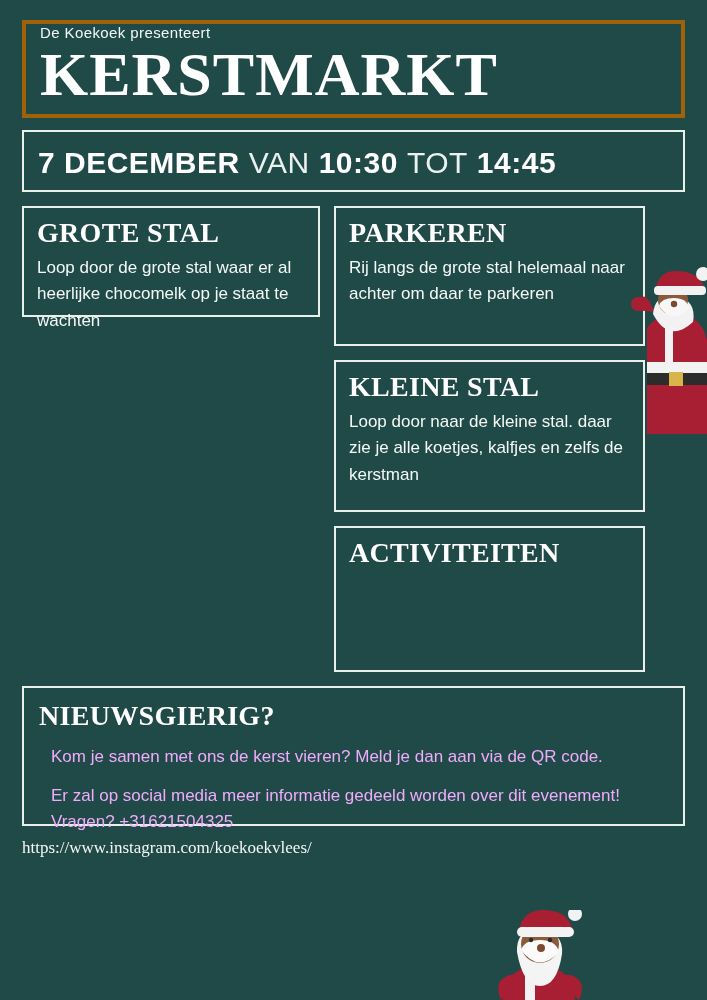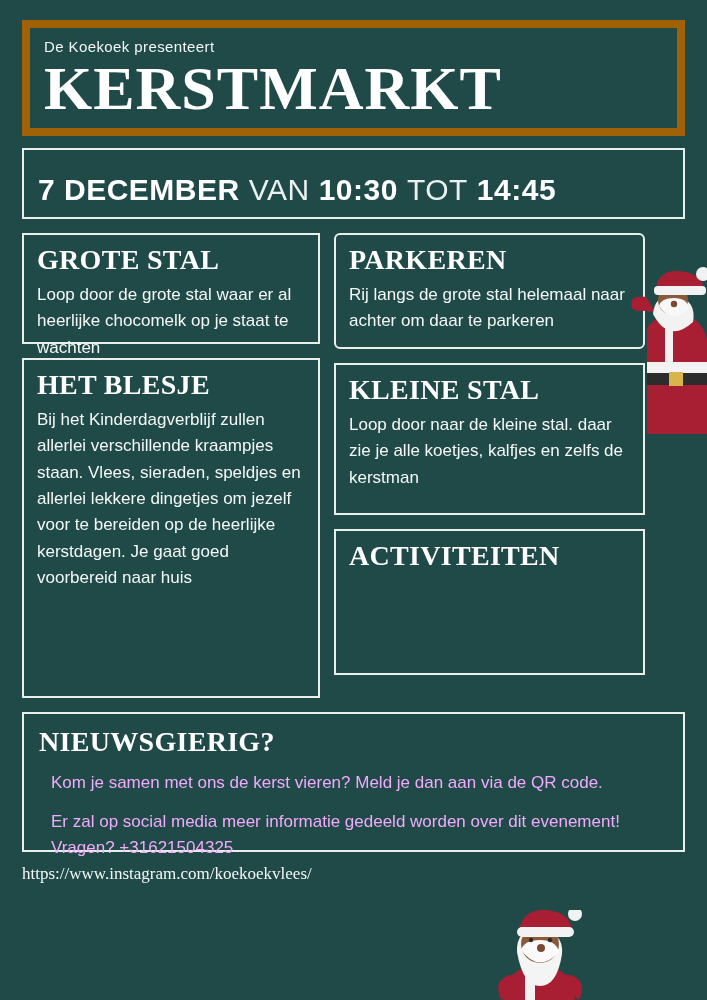--- a/index.html
+++ b/index.html
@@ -17,43 +17,43 @@
   }
   .poster {
     position: absolute;
     inset: 0;
     padding: 20px 22px 0 22px;
     box-sizing: border-box;
   }
 
   
   .header-box {
-    border: 8px solid #a16207;
-    padding: 10px 14px 8px 14px;
+    border: 4px solid #a16207;
+    padding: 0 14px 8px 14px;
     box-sizing: border-box;
   }
   .presents {
     font-size: 15px;
     letter-spacing: 0.4px;
     margin-bottom: 2px;
     color: #f3f7f5;
   }
   .title {
     font-family: "Liberation Serif", serif;
     font-weight: bold;
     font-size: 62px;
     line-height: 1.02;
     letter-spacing: 1px;
     color: #ffffff;
     white-space: nowrap;
   }
   .date-box {
     border: 2px solid #e9efe9;
     margin-top: 12px;
-    padding: 23px 14px 10px 14px;
+    padding: 14px 14px 10px 14px;
     box-sizing: border-box;
     display: flex;
     align-items: baseline;
     gap: 9px;
     flex-wrap: nowrap;
   }
   .date-strong {
     font-size: 30px;
     font-weight: bold;
     letter-spacing: 0.5px;
@@ -95,21 +95,21 @@
   }
   .card p {
     margin: 0;
     font-size: 17px;
     line-height: 1.55;
     color: #f4f8f6;
   }
 
   .card-grote-stal { height: 111px; }
   .card-het-blesje { height: 340px; }
-  .card-parkeren { height: 116px; border-radius: 6px; }
+  .card-parkeren { height: 140px; }
   .card-kleine-stal { height: 152px; }
   .card-activiteiten { height: 146px; }
 
   
   .bottom-card {
     border: 2px solid #e9efe9;
     margin-top: 14px;
     padding: 12px 15px 20px 15px;
     box-sizing: border-box;
     height: 140px;
@@ -176,24 +176,20 @@
 
   <div class="columns">
 
     <div class="col col-left">
 
       <div class="card card-grote-stal">
         <h2>GROTE STAL</h2>
         <p>Loop door de grote stal waar er al heerlijke chocomelk op je staat te wachten</p>
       </div>
 
-      <div class="card card-het-blesje">
-        <h2>HET BLESJE</h2>
-        <p>Bij het Kinderdagverblijf zullen allerlei verschillende kraampjes staan. Vlees, sieraden, speldjes en allerlei lekkere dingetjes om jezelf voor te bereiden op de heerlijke kerstdagen. Je gaat goed voorbereid naar huis</p>
-      </div>
 
     </div>
 
     <div class="col col-right">
 
       <div class="card card-parkeren">
         <h2>PARKEREN</h2>
         <p>Rij langs de grote stal helemaal naar achter om daar te parkeren</p>
       </div>
 

